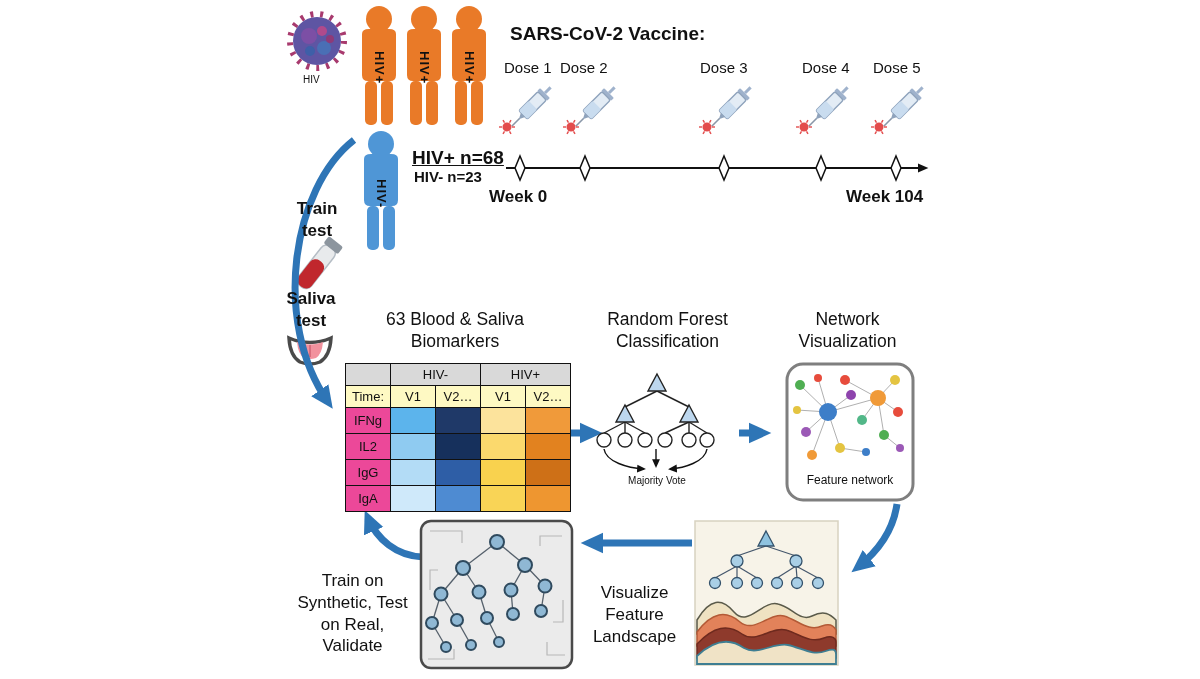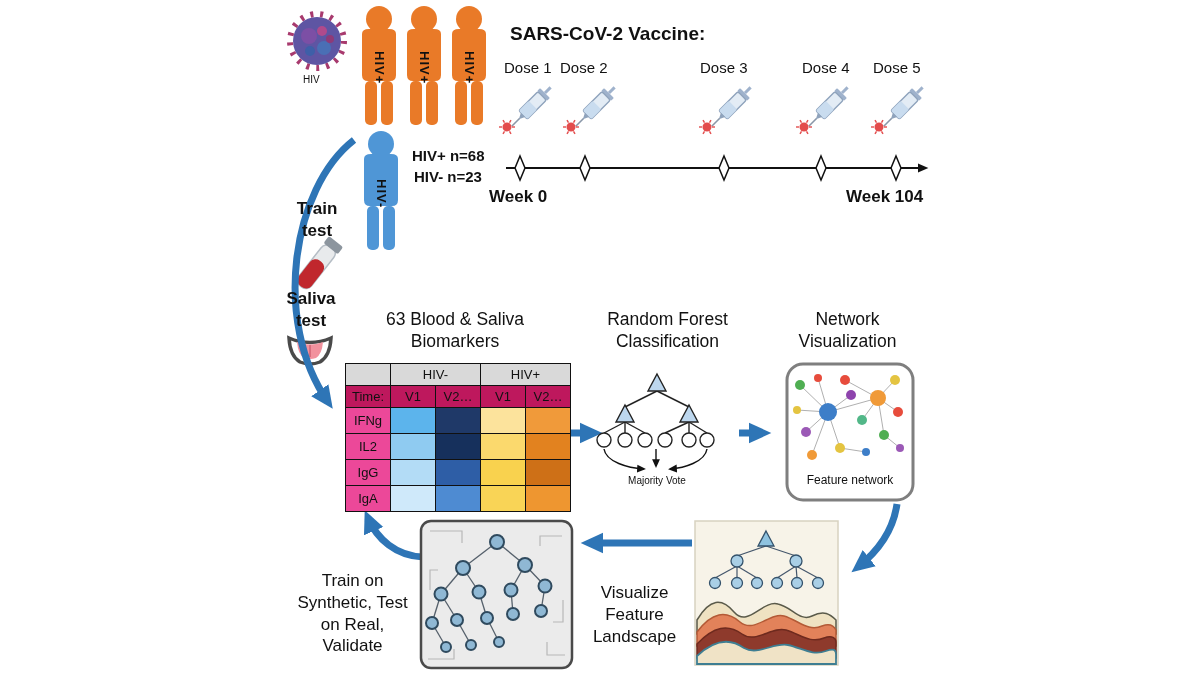--- a/index.html
+++ b/index.html
@@ -18,21 +18,21 @@
   
   .bio-table{
     position:absolute;left:345px;top:363px;border-collapse:collapse;table-layout:fixed;
     font-size:13px;background:#fff;
   }
   .bio-table td{
     border:1.6px solid #111;width:44px;height:21px;padding:0;text-align:center;
     overflow:hidden;white-space:nowrap;
   }
   .bio-table td.corner, .bio-table td.grp{background:#D9D9D9;}
-  .bio-table td.time{background:#be185d;}
+  .bio-table td.time{background:#fef9c3;}
   .bio-table td.rowlabel{background:#ec4899;height:25px;}
   .bio-table td.heatcell{height:25px;}
 </style>
 </head>
 <body>
 
 <div id="canvas">
 
   <svg id="gfx" viewBox="0 0 1200 679">
     <defs>
@@ -268,21 +268,21 @@
     </g>
   </svg>
 
   <div class="t" style="left:303px;top:74px;width:30px;font-size:10px;">HIV</div>
 
   <div class="vlabel" style="left:372px;top:36px;">HIV+</div>
   <div class="vlabel" style="left:417px;top:36px;">HIV+</div>
   <div class="vlabel" style="left:462px;top:36px;">HIV+</div>
   <div class="vlabel" style="left:374px;top:162px;">HIV-</div>
 
-  <div class="t bold" style="left:412px;top:146px;font-size:15px;">HIV+ n=68</div>
+  <div class="t bold" style="left:412px;top:146px;font-size:19px;text-decoration:underline;">HIV+ n=68</div>
   <div class="t bold" style="left:414px;top:167px;font-size:15px;">HIV- n=23</div>
 
   <div class="t bold" style="left:510px;top:22px;font-size:19px;">SARS-CoV-2 Vaccine:</div>
 
   <div class="t" style="left:504px;top:58px;font-size:15px;">Dose 1</div>
   <div class="t" style="left:560px;top:58px;font-size:15px;">Dose 2</div>
   <div class="t" style="left:700px;top:58px;font-size:15px;">Dose 3</div>
   <div class="t" style="left:802px;top:58px;font-size:15px;">Dose 4</div>
   <div class="t" style="left:873px;top:58px;font-size:15px;">Dose 5</div>
 

